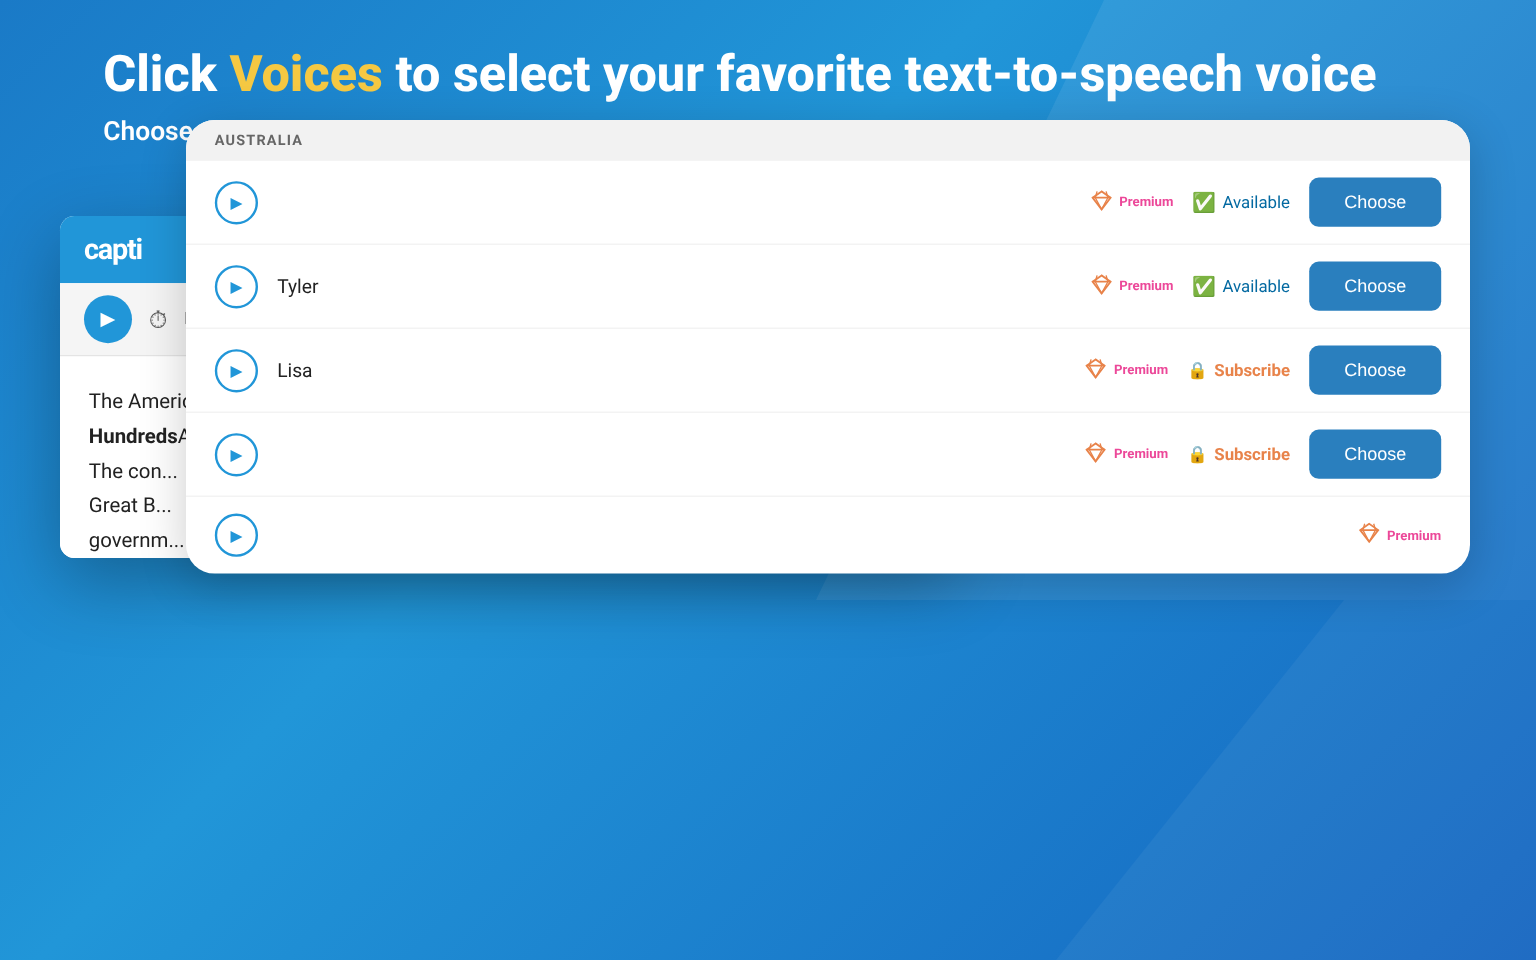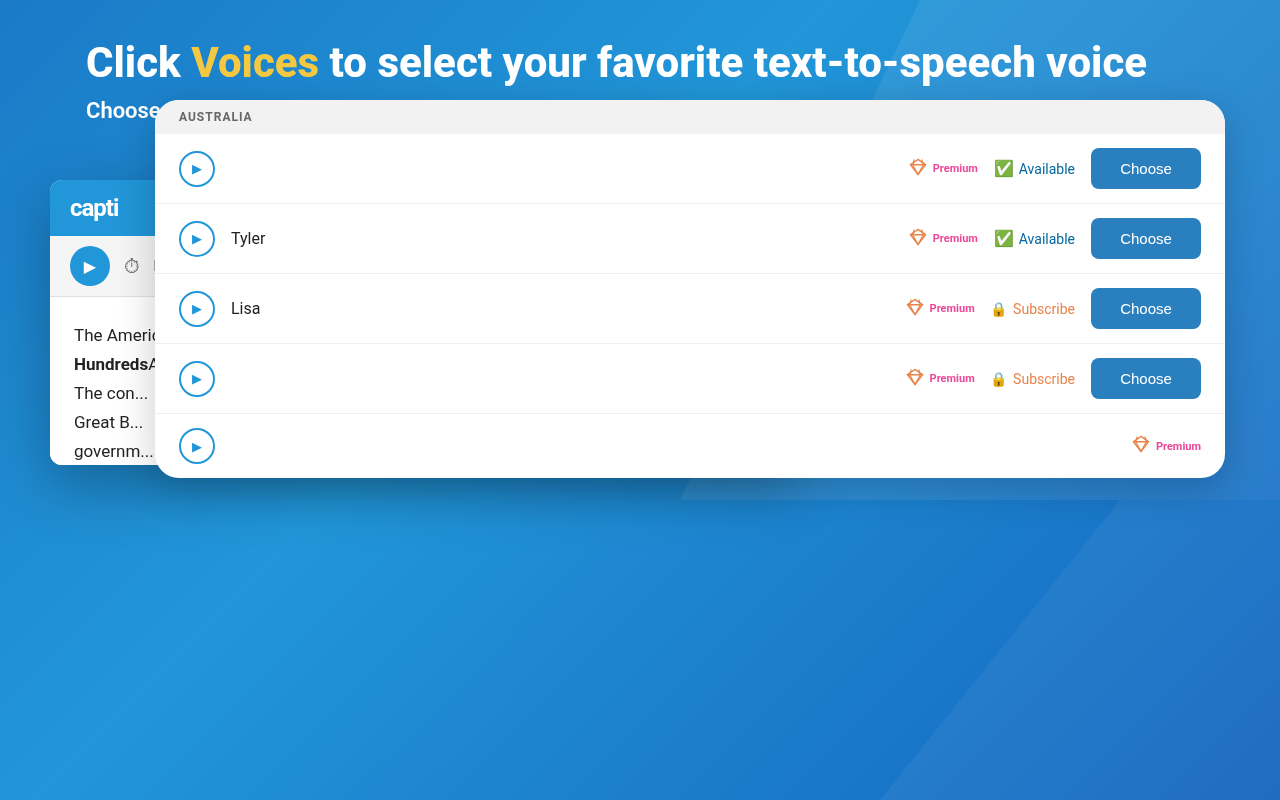--- a/index.html
+++ b/index.html
@@ -329,20 +329,21 @@
       gap: 5px;
       font-size: 14px;
     }
 
     .status-available {
       color: #0369a1;
     }
 
     .status-subscribe {
       color: #e8834a;
+      font-weight: bold;
     }
 
     .status-icon-check {
       color: #2196d8;
       font-size: 16px;
     }
 
     .status-icon-lock {
       color: #e8834a;
       font-size: 14px;

